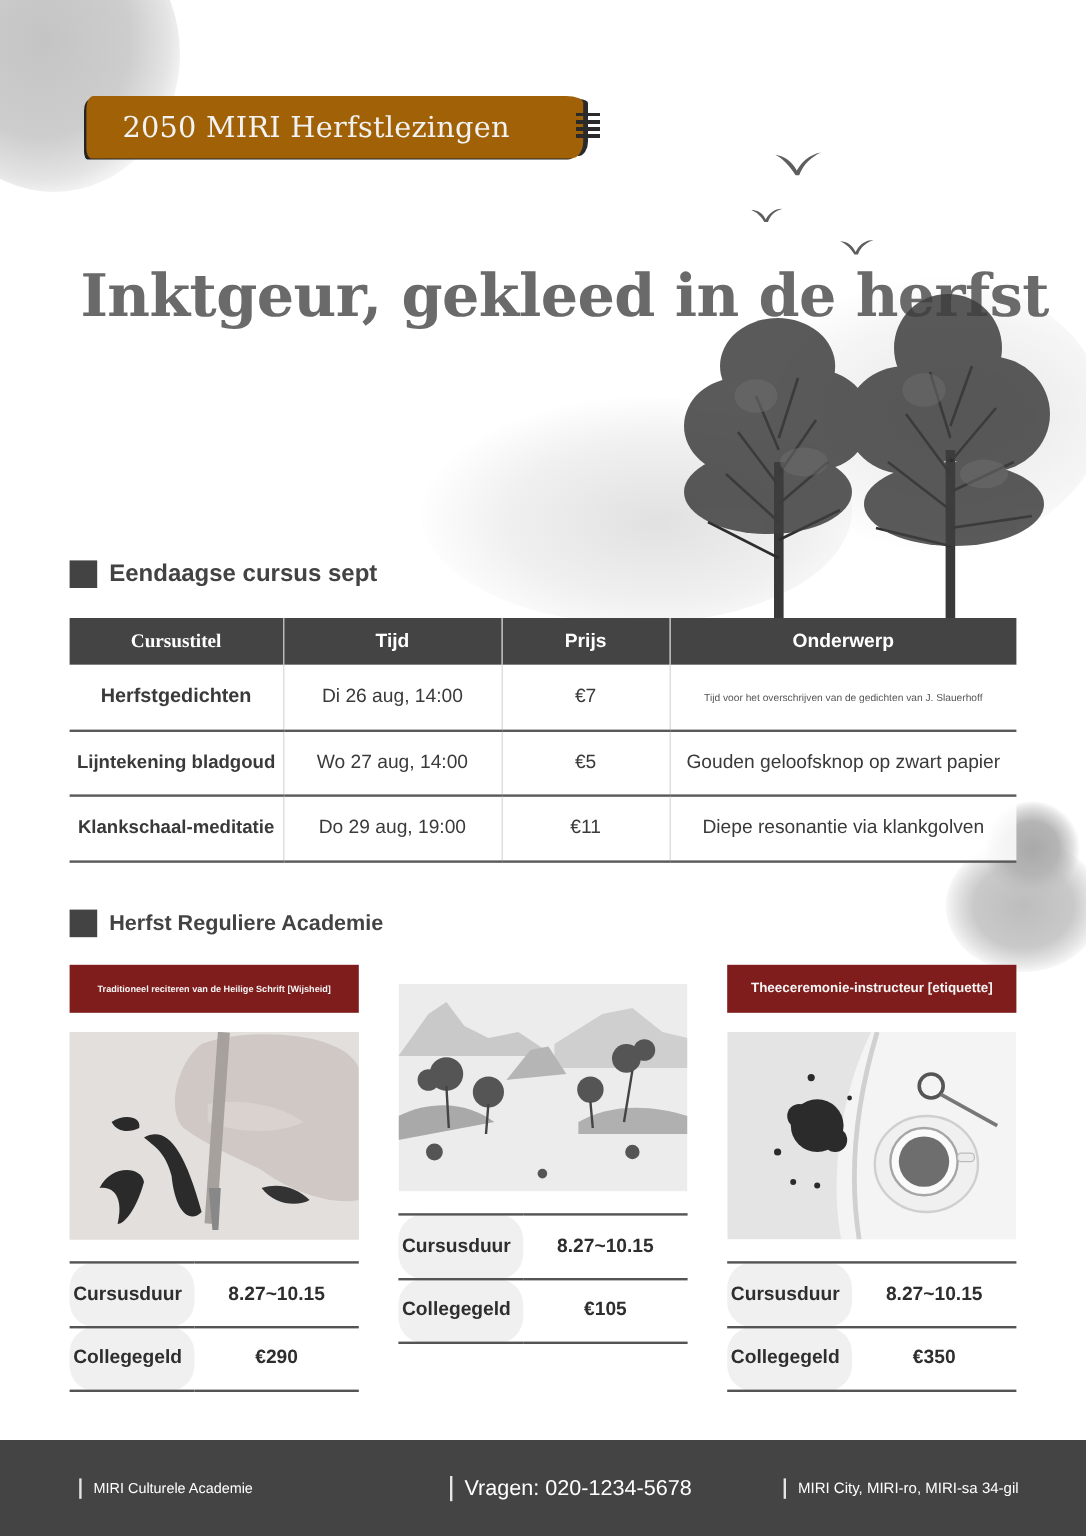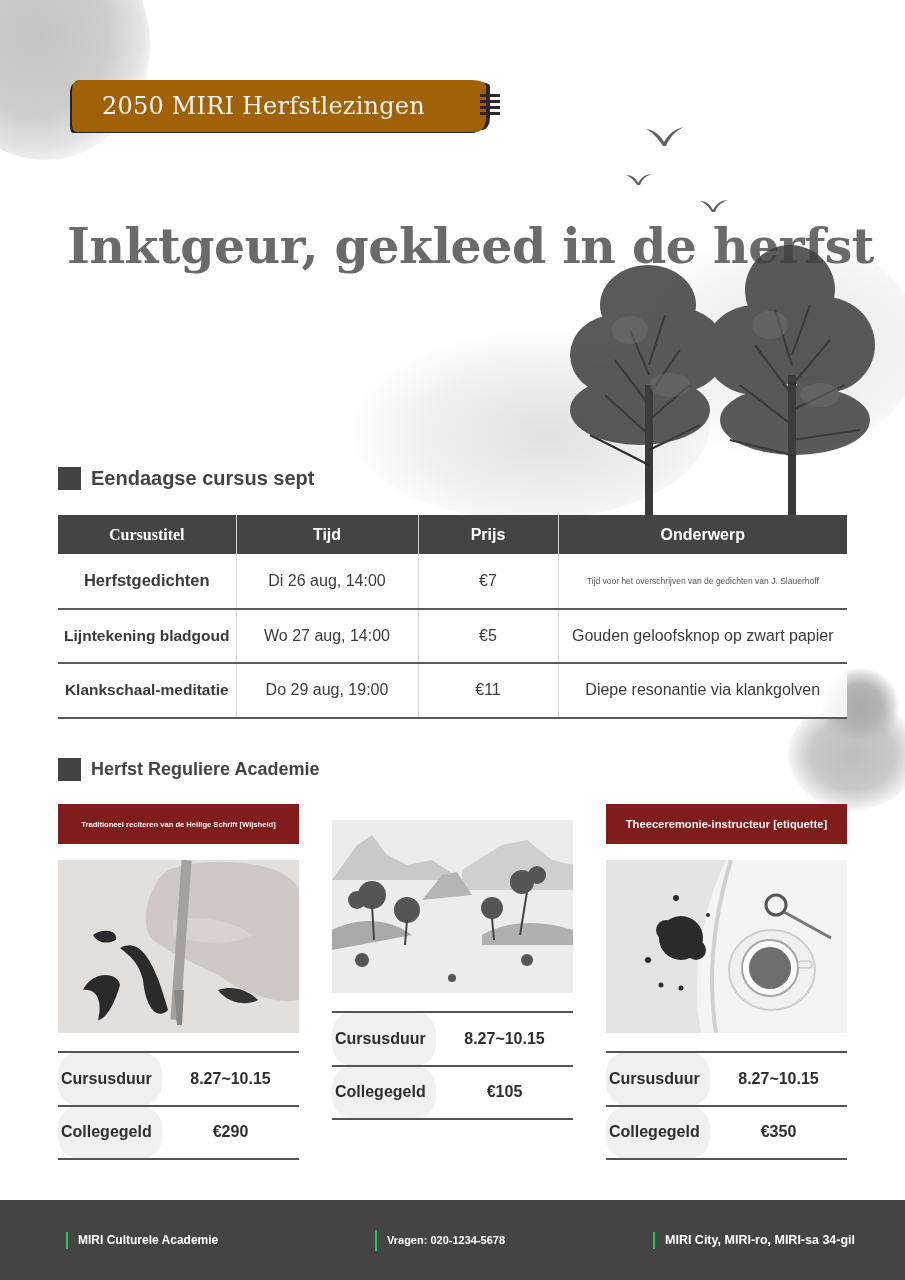--- a/index.html
+++ b/index.html
@@ -50,21 +50,21 @@
   .card-label { height: 40px; background: #7f1d1d; color: #f4f4f4; font-weight: bold; display: flex; align-items: center; justify-content: center; text-align: center; white-space: nowrap; }
   .card-img { margin-top: 16px; height: 173px; width: 241px; overflow: hidden; position: relative; }
   .card-info { margin-top: 18px; width: 241px; border-collapse: collapse; }
   .card-info td { height: 53.5px; border-top: 2px solid #555455; font-size: 16px; font-weight: bold; color: #2f2e2f; border-radius: 21px; }
   .card-info tr:last-child td { border-bottom: 2px solid #555455; }
   .card-info td.k { width: 104px; background: #f0f0f0; padding-left: 3px; }
   .card-info td.v { text-align: center; }
 
   
   .footer { position: absolute; left: 0; top: 1200px; width: 905px; height: 80px; background: #454445; }
-  .foot-item { position: absolute; top: 32px; color: #fff; font-weight: bold; border-left: 2px solid #22c55e; padding-left: 10px; line-height: 17px; white-space: nowrap; }
+  .foot-item { position: absolute; top: 32px; color: #fff; font-weight: normal; border-left: 2px solid #e5e5e5; padding-left: 10px; line-height: 17px; white-space: nowrap; }
 </style>
 </head>
 <body>
 
 <div class="wash wash-tl"></div>
 <div class="wash wash-cloud1"></div>
 <div class="wash wash-cloud2"></div>
 <div class="wash wash-blob1"></div>
 <div class="wash wash-blob2"></div>
 
@@ -260,15 +260,15 @@
     <tr>
       <td class="k">Collegegeld</td>
       <td class="v">€350</td>
     </tr>
   </tbody>
     </table>
 </div>
 
 <div class="footer">
   <span class="foot-item" style="left:66px;font-size:12px">MIRI Culturele Academie</span>
-  <span class="foot-item" style="left:375px;top:30px;font-size:11px;line-height:21px">Vragen: 020-1234-5678</span>
+  <span class="foot-item" style="left:375px;top:30px;font-size:18px;line-height:21px">Vragen: 020-1234-5678</span>
   <span class="foot-item" style="left:653px;font-size:12.5px">MIRI City, MIRI-ro, MIRI-sa 34-gil</span>
 </div>
 
 </body></html>

